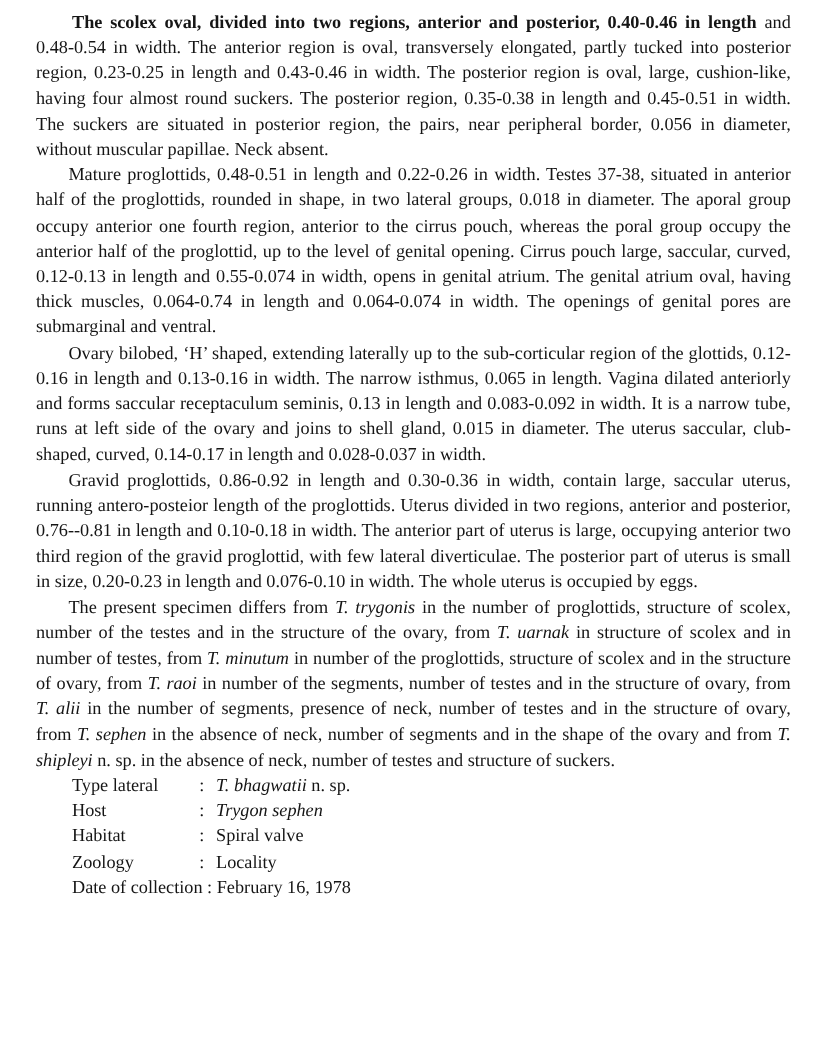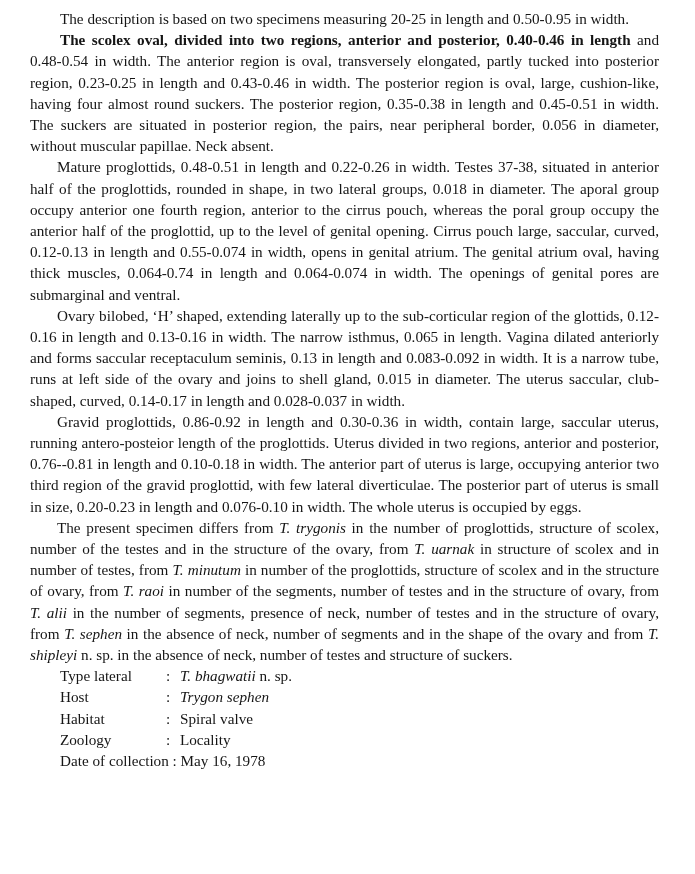--- a/index.html
+++ b/index.html
@@ -32,21 +32,20 @@
   .meta-value i { }
   .date-row { margin-left: 30px; height: 21.2px; }
   .ack { margin: 0; text-align: justify; text-indent: 30px; margin-left: -4px; }
   i { font-style: italic; }
 </style>
 </head>
 <body>
 
 <div class="page">
 
-  <p class="para first">The description is based on two specimens measuring 20-25 in length and  0.50-0.95 in width.</p>
 
   <p class="para first"><span class="bold-lead" style="font-weight:bold">The scolex oval, divided into two regions, anterior and posterior, 0.40-0.46 in length</span><span> and 0.48-0.54 in width. The anterior region is oval, transversely elongated, partly tucked into posterior region, 0.23-0.25 in length and 0.43-0.46 in width. The posterior region is oval, large, cushion-like, having four almost round suckers. The posterior region, 0.35-0.38 in length and 0.45-0.51 in width. The suckers are situated in posterior region, the pairs, near peripheral border, 0.056 in diameter, without muscular papillae. Neck  absent.</span></p>
 
   <p class="para">Mature proglottids, 0.48-0.51 in length and 0.22-0.26 in width. Testes 37-38, situated in anterior half of the proglottids, rounded in shape,  in two lateral groups,  0.018 in dia­meter. The aporal group occupy anterior one fourth region, anterior to the cirrus pouch, whereas the poral group occupy the anterior half of the proglottid, up to the level of genital opening.  Cirrus pouch large, saccular, curved,  0.12-0.13 in length and 0.55-0.074 in width, opens in genital atrium. The genital  atrium oval,  having thick muscles, 0.064-0.74 in length and 0.064-0.074 in width. The openings of genital pores are submarginal and ventral.</p>
 
   <p class="para">Ovary bilobed, ‘H’ shaped, extending laterally up to the sub-corticular  region of the glottids, 0.12-0.16 in length and 0.13-0.16 in width.  The narrow isthmus, 0.065  in length. Vagina  dilated anteriorly and forms saccular receptaculum seminis, 0.13 in length and 0.083-0.092 in width. It is a narrow tube, runs at left side of the ovary and joins to shell gland, 0.015 in diameter. The uterus saccular, club-shaped, curved, 0.14-0.17 in length and 0.028-0.037 in width.</p>
 
   <p class="para">Gravid proglottids, 0.86-0.92 in length and 0.30-0.36 in  width, contain large, saccular uterus, running antero-posteior length of the proglottids. Uterus divided in two regions, anterior and posterior, 0.76--0.81 in length and 0.10-0.18 in  width.  The anterior part of uterus is large, occupying anterior two third region of the gravid proglottid, with few lateral diverticulae. The posterior part of uterus is small in size, 0.20-0.23 in length and 0.076-0.10  in  width.  The  whole  uterus  is  occupied  by  eggs.</p>
 
   <p class="para"><span>The present specimen differs from </span><i>T. trygonis</i><span> in the number of proglottids,  structure of scolex, number of the testes and in the structure of the ovary, from </span><i>T. uarnak</i><span> in  structure of scolex and in number of testes, from </span><i>T. minutum</i><span> in number of the proglottids, structure of scolex and in the structure of ovary, from </span><i>T. raoi</i><span> in number of the segments, number of testes and in the structure of ovary, from </span><i>T. alii</i><span> in the number of  segments, presence of neck, number of testes and in the structure of ovary, from  </span><i>T. sephen</i><span> in the absence of  neck, number of segments and in the shape of the ovary and from </span><i>T. shipleyi</i><span> n. sp. in the absence of neck, number of testes and structure of suckers.</span></p>
@@ -67,16 +66,16 @@
       <span class="meta-sep">:</span>
       <span class="meta-value"><i></i><span>Spiral valve</span></span>
     </div>
     <div class="meta-row">
       <span class="meta-label">Zoology</span>
       <span class="meta-sep">:</span>
       <span class="meta-value"><i></i><span>Locality</span></span>
     </div>
   </div>
 
-  <div class="date-row">Date of collection : May 16, 1978</div>
+  <div class="date-row">Date of collection : February 16, 1978</div>
 
 
 </div>
 
 </body></html>

